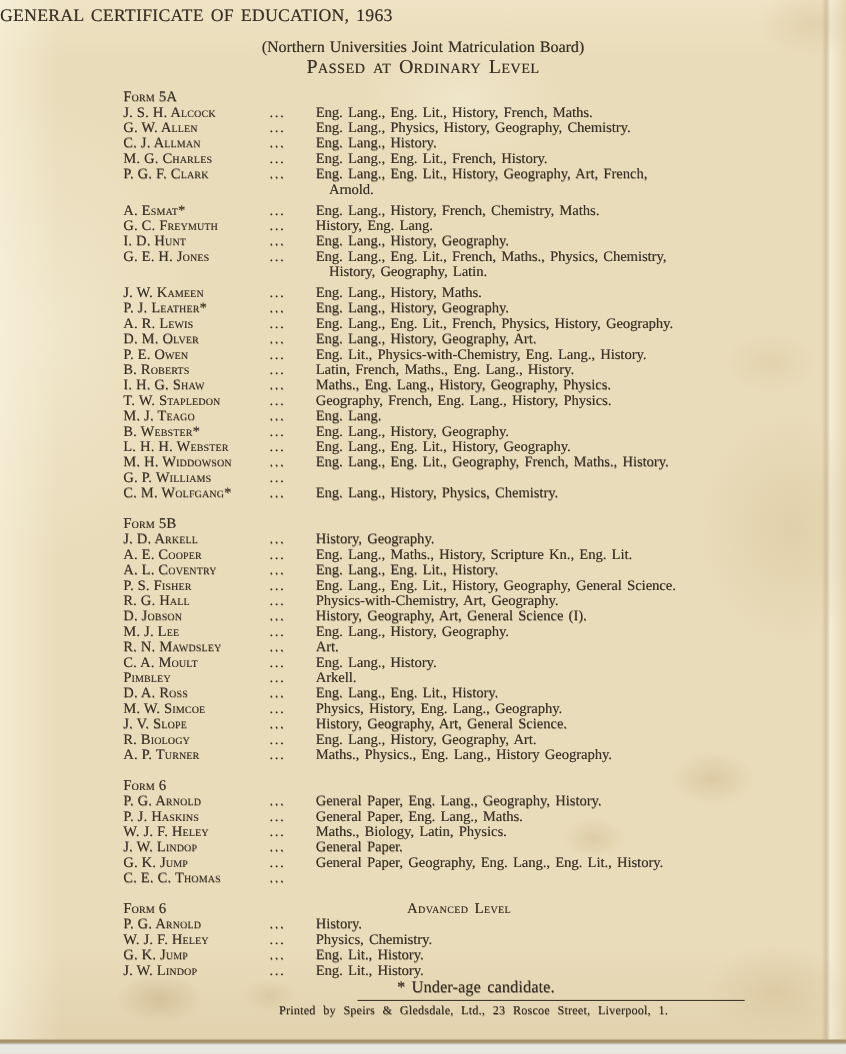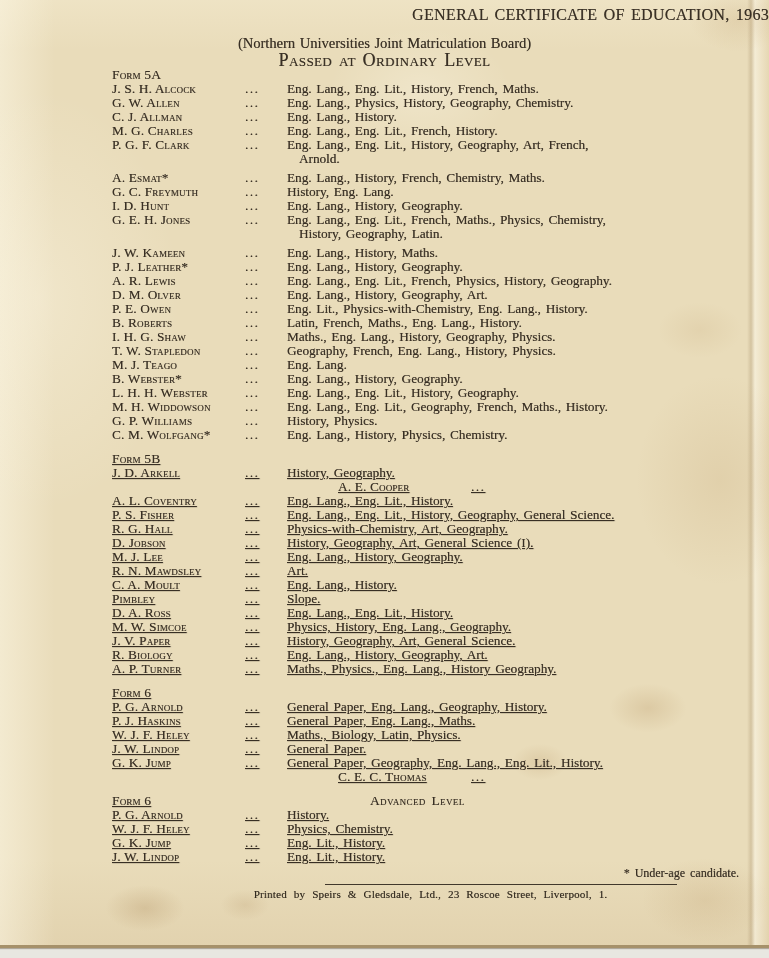--- a/index.html
+++ b/index.html
@@ -21,35 +21,35 @@
       radial-gradient(ellipse 55px 32px at 145px 908px, rgba(150,108,55,.20), transparent 72%),
       radial-gradient(ellipse 35px 22px at 245px 905px, rgba(150,108,55,.13), transparent 70%),
       radial-gradient(ellipse 90px 60px at 705px 900px, rgba(165,122,66,.14), transparent 70%),
       radial-gradient(ellipse 130px 90px at 420px 90px, rgba(255,252,240,.28), transparent 70%),
       radial-gradient(ellipse 200px 300px at 40px 300px, rgba(253,248,232,.35), transparent 70%),
       linear-gradient(90deg, rgba(253,248,230,.5) 0px, rgba(253,248,230,0) 55px),
       linear-gradient(90deg, rgba(0,0,0,0) 747px, rgba(125,95,55,.20) 751px, rgba(253,249,235,.55) 755px, rgba(226,209,170,.45) 769px),
       linear-gradient(180deg, rgba(248,240,215,.35), rgba(248,240,215,0) 50px),
       linear-gradient(180deg, rgba(0,0,0,0) 860px, rgba(175,140,90,.12) 948px),
       var(--paper,#e9dcba);}
-  .doc-title{text-align:right;font-size:16px;line-height:17px;letter-spacing:.3px;word-spacing:2px;}
+  .doc-title{text-align:left;font-size:16px;line-height:17px;letter-spacing:.3px;word-spacing:2px;}
   .doc-subtitle{text-align:center;font-size:14.5px;line-height:16px;margin-top:12px;word-spacing:1px;}
   .level-heading{text-align:center;font-variant:small-caps;font-size:18px;line-height:14px;
                  margin-top:2px;letter-spacing:.4px;word-spacing:2px;}
   .content{padding:0 30px 0 112px;}
-  .form-section + .form-section{margin-top:10px;text-decoration:underline;}
-  .section-heading{position:relative;font-variant:small-caps;font-size:13.4px;line-height:14px;margin-top:1px;letter-spacing:.2px;}
+  .form-section + .form-section{margin-top:10px;}
+  .section-heading{position:relative;font-variant:small-caps;font-size:13.4px;line-height:14px;margin-top:14px;letter-spacing:.2px;}
   .level-label{position:absolute;left:258px;top:0;letter-spacing:.4px;word-spacing:2px;}
-  .row{display:flex;align-items:flex-start;font-size:13.2px;line-height:14px;justify-content:center;}
+  .row{display:flex;align-items:flex-start;font-size:13.2px;line-height:14px;}
   .row.gap-after{margin-bottom:5px;}
   .name{flex:0 0 133px;font-variant:small-caps;letter-spacing:.2px;white-space:nowrap;}
   .dots{flex:0 0 42px;letter-spacing:1.5px;}
   .subjects{flex:1;word-spacing:1.5px;}
   .subj-line + .subj-line{padding-left:12px;}
-  .footnote{text-align:right;font-size:12px;line-height:14px;margin-top:2px;padding-left:14px;word-spacing:2px;}
+  .footnote{text-align:center;font-size:15px;line-height:14px;margin-top:2px;padding-left:14px;word-spacing:2px;}
   .printer-rule{width:352px;height:0;border-top:1.5px solid #41382c;margin:4px 0 0 213px;}
   .printer-line{font-size:11px;line-height:13px;text-align:center;word-spacing:4px;
                 letter-spacing:.2px;margin-top:3px;padding-left:10px;color:#332b20;}
 </style>
 </head>
 <body>
 
 <div class="scan">
   <div class="paper">
     <div class="doc-title">GENERAL CERTIFICATE OF EDUCATION, 1963</div>
@@ -229,23 +229,20 @@
     <span class="name">M. H. Widdowson</span>
     <span class="dots">...</span>
     <span class="subjects">
                   <div class="subj-line">Eng. Lang., Eng. Lit., Geography, French, Maths., History.</div>
                 </span>
   </div>
 
   <div class="row">
     <span class="name">G. P. Williams</span>
     <span class="dots">...</span>
-    <span class="subjects">
-                  <div class="subj-line">History, Physics.</div>
-                </span>
   </div>
 
   <div class="row">
     <span class="name">C. M. Wolfgang*</span>
     <span class="dots">...</span>
     <span class="subjects">
                   <div class="subj-line">Eng. Lang., History, Physics, Chemistry.</div>
                 </span>
   </div>
 </div>
@@ -261,20 +258,23 @@
     <span class="name">J. D. Arkell</span>
     <span class="dots">...</span>
     <span class="subjects">
                   <div class="subj-line">History, Geography.</div>
                 </span>
   </div>
 
   <div class="row">
     <span class="name">A. E. Cooper</span>
     <span class="dots">...</span>
+    <span class="subjects">
+                  <div class="subj-line">Eng. Lang., Maths., History, Scripture Kn., Eng. Lit.</div>
+                </span>
   </div>
 
   <div class="row">
     <span class="name">A. L. Coventry</span>
     <span class="dots">...</span>
     <span class="subjects">
                   <div class="subj-line">Eng. Lang., Eng. Lit., History.</div>
                 </span>
   </div>
 
@@ -323,42 +323,42 @@
     <span class="dots">...</span>
     <span class="subjects">
                   <div class="subj-line">Eng. Lang., History.</div>
                 </span>
   </div>
 
   <div class="row">
     <span class="name">Pimbley</span>
     <span class="dots">...</span>
     <span class="subjects">
-                  <div class="subj-line">Slope.</div>
+                  <div class="subj-line">Arkell.</div>
                 </span>
   </div>
 
   <div class="row">
     <span class="name">D. A. Ross</span>
     <span class="dots">...</span>
     <span class="subjects">
                   <div class="subj-line">Eng. Lang., Eng. Lit., History.</div>
                 </span>
   </div>
 
   <div class="row">
     <span class="name">M. W. Simcoe</span>
     <span class="dots">...</span>
     <span class="subjects">
                   <div class="subj-line">Physics, History, Eng. Lang., Geography.</div>
                 </span>
   </div>
 
   <div class="row">
-    <span class="name">J. V. Paper</span>
+    <span class="name">J. V. Slope</span>
     <span class="dots">...</span>
     <span class="subjects">
                   <div class="subj-line">History, Geography, Art, General Science.</div>
                 </span>
   </div>
 
   <div class="row">
     <span class="name">R. Biology</span>
     <span class="dots">...</span>
     <span class="subjects">

